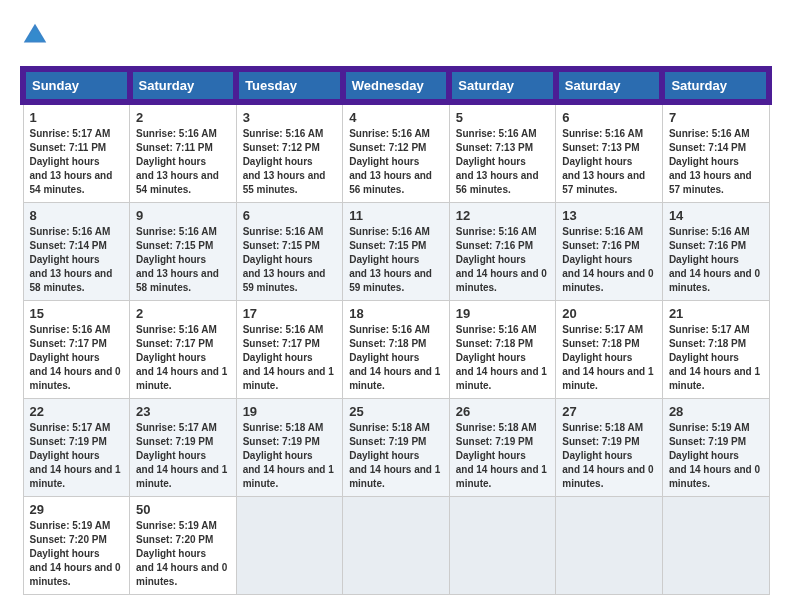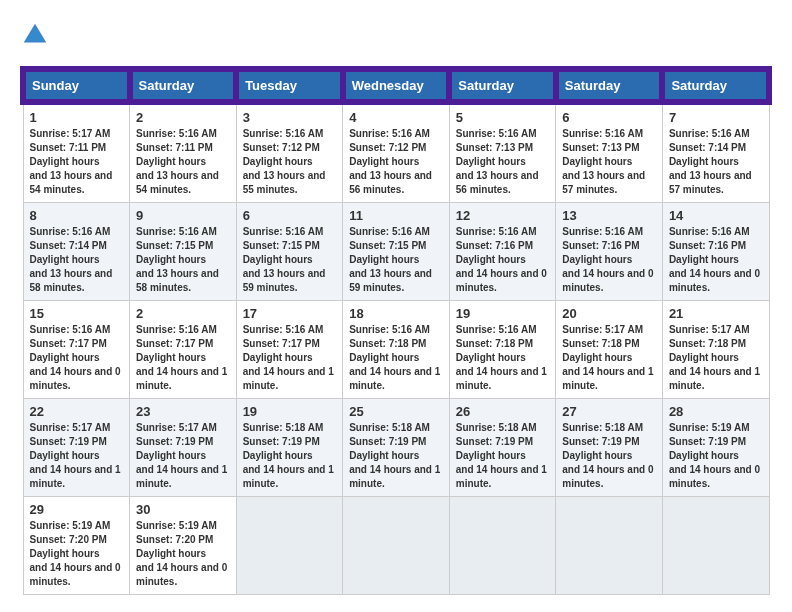--- a/index.html
+++ b/index.html
@@ -247,21 +247,21 @@
           <span class="day-number">28</span>
           <div class="cell-text">Sunrise: 5:19 AM<br>Sunset: 7:19 PM<br>Daylight hours<br>and 14 hours and 0 minutes.</div>
         </td>
       </tr>
       <tr>
         <td>
           <span class="day-number">29</span>
           <div class="cell-text">Sunrise: 5:19 AM<br>Sunset: 7:20 PM<br>Daylight hours<br>and 14 hours and 0 minutes.</div>
         </td>
         <td>
-          <span class="day-number">30</span>
+          <span class="day-number">50</span>
           <div class="cell-text">Sunrise: 5:19 AM<br>Sunset: 7:20 PM<br>Daylight hours<br>and 14 hours and 0 minutes.</div>
         </td>
         <td class="empty-cell"></td>
         <td class="empty-cell"></td>
         <td class="empty-cell"></td>
         <td class="empty-cell"></td>
         <td class="empty-cell"></td>
       </tr>
     </tbody>
 </table>

